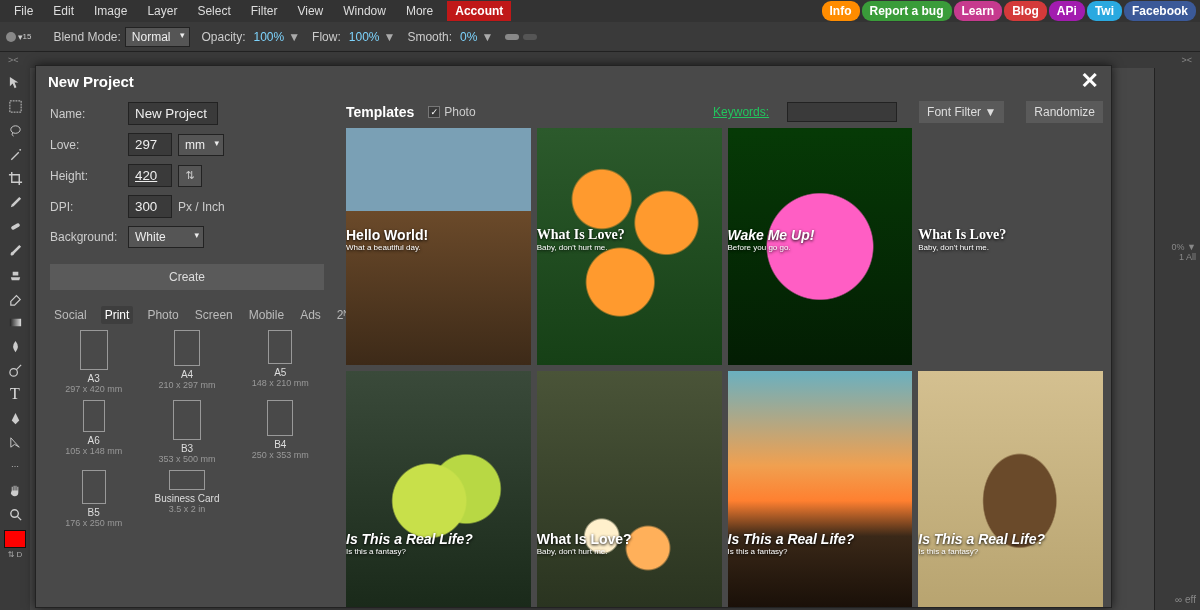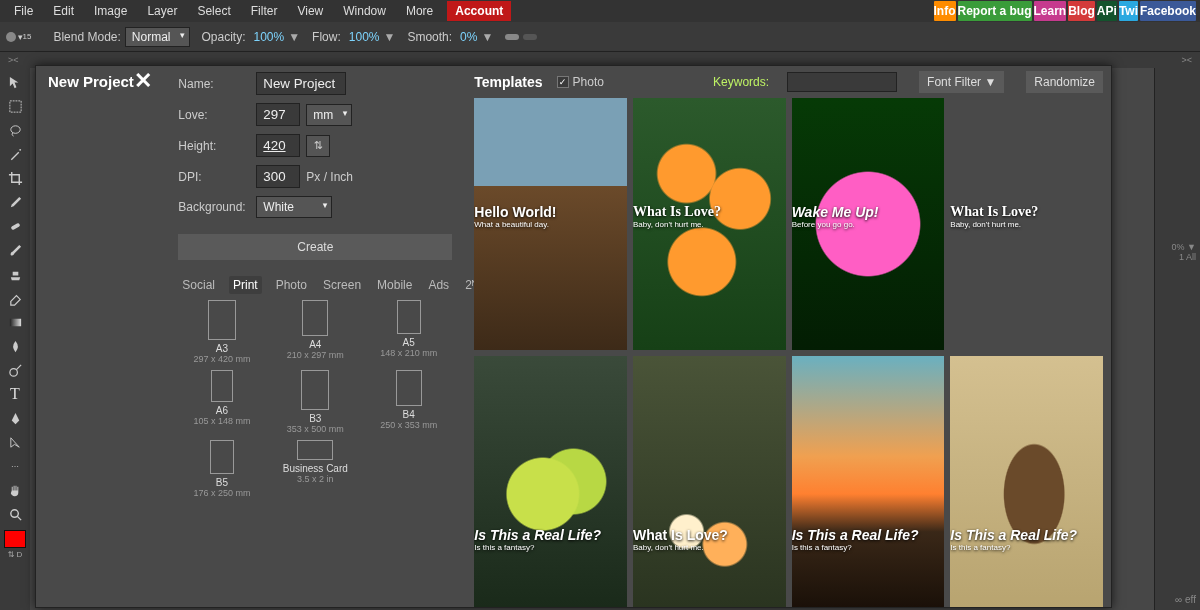--- a/index.html
+++ b/index.html
@@ -3,26 +3,26 @@
 <meta charset="utf-8">
 <style>
 * { margin: 0; padding: 0; box-sizing: border-box; font-family: Arial, sans-serif; }
 body { background: #444; color: #ccc; width: 1200px; height: 610px; overflow: hidden; position: relative; font-size: 12px; }
 
 
 .menubar { background: #333; height: 22px; display: flex; align-items: center; padding: 0 4px; }
 .menubar .menu-item { padding: 3px 10px; color: #ddd; cursor: pointer; }
 .menubar .menu-item.account { background: #c01818; color: #fff; font-weight: bold; margin-left: 4px; padding: 3px 8px; }
 .menubar .spacer { flex: 1; }
-.menubar .link-btn { padding: 3px 0; color: #fff; font-weight: bold; margin-left: 2px; border-radius: 1px; }
+.menubar .link-btn { padding: 3px 8px; color: #fff; font-weight: bold; margin-left: 2px; border-radius: 9px; }
 .lb-info { background: #ff8c00; }
 .lb-bug { background: #3a9c3a; }
 .lb-learn { background: #c63a8e; }
 .lb-blog { background: #d43a3a; }
-.lb-api { background: #14532d; }
+.lb-api { background: #a21caf; }
 .lb-twi { background: #2aa9e0; }
 .lb-fb { background: #3b5998; }
 
 
 .optionsbar { background: #3a3a3a; height: 30px; display: flex; align-items: center; padding: 0 6px; color: #ccc; border-bottom: 1px solid #222; }
 .opt-sub { font-size: 8px; color: #ccc; margin-right: 10px; }
 .opt-label { margin: 0 4px 0 12px; }
 .opt-select { background: #555; color: #eee; border: 1px solid #222; padding: 2px 18px 2px 6px; position: relative; }
 .opt-select:after { content: "▾"; position: absolute; right: 4px; font-size: 9px; }
 .opt-val { color: #7dd3fc; margin-left: 4px; }
@@ -47,21 +47,21 @@
 
 
 .canvas-area { flex: 1; background: #474747; position: relative; }
 
 
 .right-panels { width: 46px; background: #3a3a3a; border-left: 1px solid #222; display: flex; flex-direction: column; }
 .rp-top { flex: 1; padding: 4px; font-size: 9px; color: #888; text-align: right; }
 .rp-bottom { height: 22px; display: flex; align-items: center; justify-content: flex-end; gap: 3px; padding: 0 4px; color: #888; font-size: 10px; }
 
 
-.dialog { position: absolute; top: 65px; left: 35px; right: 88px; bottom: 2px; background: #494949; border: 1px solid #222; box-shadow: 0 0 10px #000a; display: flex; flex-direction: row; }
+.dialog { position: absolute; top: 65px; left: 35px; right: 88px; bottom: 2px; background: #494949; border: 1px solid #222; box-shadow: 0 0 10px #000a; display: flex; flex-direction: column; }
 .dialog-header { height: 30px; display: flex; align-items: center; padding: 0 12px; justify-content: space-between; }
 .dialog-title { color: #fff; font-weight: bold; font-size: 15px; }
 .close-x { color: #fff; font-size: 22px; cursor: pointer; font-weight: bold; }
 .dialog-body { flex: 1; display: flex; overflow: hidden; }
 
 
 .form-panel { width: 302px; padding: 6px 14px 0 14px; display: flex; flex-direction: column; }
 .form-row { display: flex; align-items: center; margin-bottom: 8px; }
 .form-label { width: 78px; color: #ccc; }
 .form-input { background: #3a3a3a; border: 1px solid #222; color: #eee; padding: 3px 6px; width: 76px; }
@@ -85,21 +85,21 @@
 .preset-box { border: 1px solid #999; background: #494949; }
 .preset-name { color: #ddd; font-size: 10px; margin-top: 3px; }
 .preset-dim { color: #999; font-size: 9px; }
 
 
 .tpl-panel { flex: 1; display: flex; flex-direction: column; padding: 0 8px 0 8px; }
 .tpl-header { display: flex; align-items: center; gap: 14px; height: 32px; color: #ccc; }
 .tpl-title { color: #fff; font-weight: bold; font-size: 14px; }
 .tpl-check { display: flex; align-items: center; gap: 4px; }
 .tpl-chk { width: 12px; height: 12px; background: #3a3a3a; border: 1px solid #777; display: inline-flex; align-items: center; justify-content: center; font-size: 9px; color: #fff; }
-.tpl-kw-label { color: #bef264; margin-left: auto; }
+.tpl-kw-label { color: #22c55e; margin-left: auto; text-decoration: underline; }
 .tpl-kw-input { background: #3a3a3a; border: 1px solid #222; width: 110px; height: 20px; margin-left: 4px; }
 .tpl-btn { background: #5a5a5a; color: #ddd; padding: 4px 8px; margin-left: 8px; cursor: pointer; }
 .tpl-grid { flex: 1; display: grid; grid-template-columns: repeat(4, 1fr); grid-template-rows: repeat(2, 1fr); gap: 6px; overflow: hidden; }
 .tpl-card { position: relative; overflow: hidden; cursor: pointer; }
 .tpl-bg { position: absolute; inset: 0; }
 .tpl-text { position: absolute; left: 0; right: 0; text-align: left; color: #fff; text-shadow: 0 1px 3px #000; }
 .tpl-text .line1 { font-size: 14px; font-weight: bold; font-style: italic; }
 .tpl-text .line2 { font-size: 8px; }
 
 

